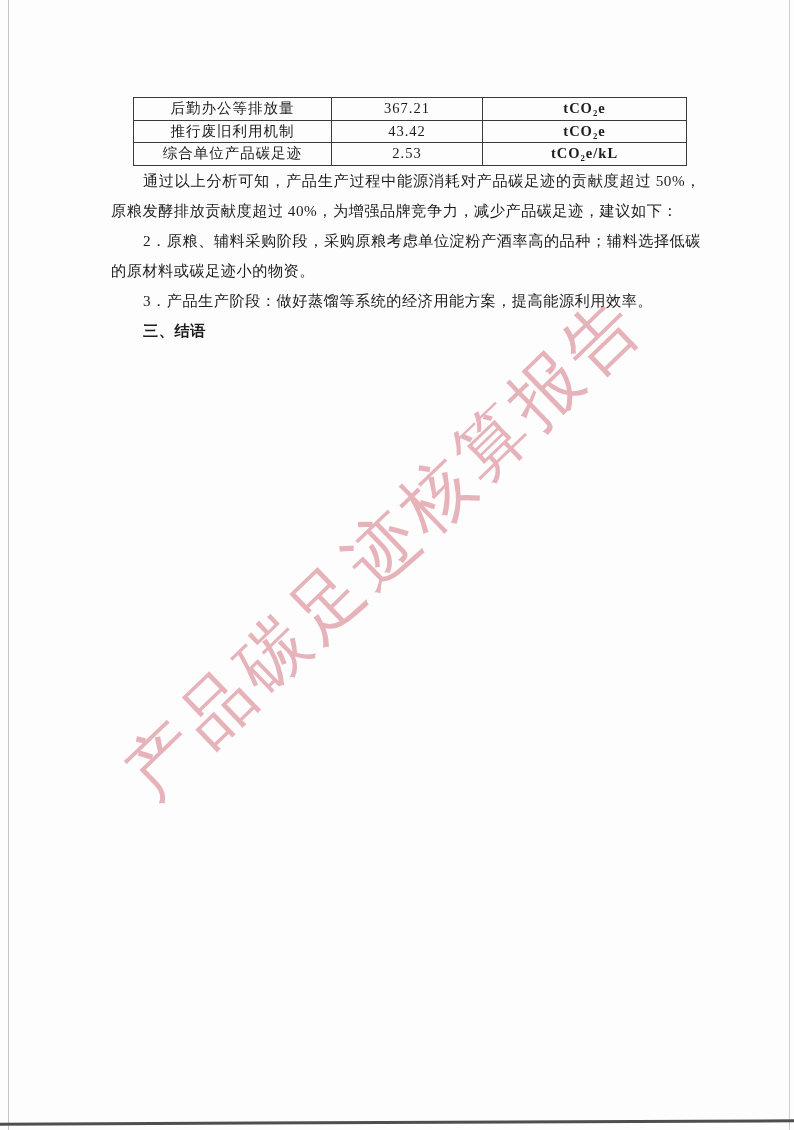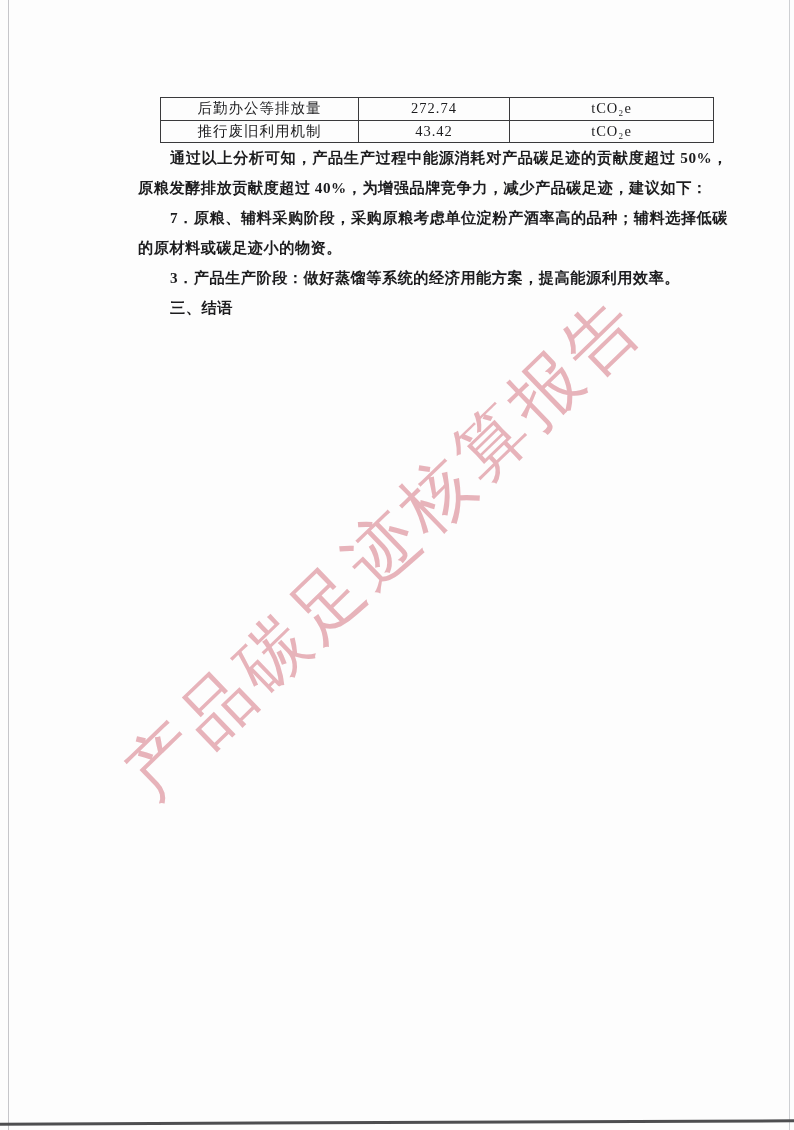--- a/index.html
+++ b/index.html
@@ -45,40 +45,39 @@
     font-weight: 500;
     pointer-events: none;
     z-index: 2;
   }
   .content {
     position: absolute;
     left: 111px;
     top: 97px;
     width: 590px;
     z-index: 1;
-    margin-left: 27px;
   }
   table.emission-table {
     border-collapse: collapse;
     margin-left: 22px;
     width: 550px;
     table-layout: fixed;
   }
   table.emission-table td {
     border: 1.4px solid #3a3a3c;
     height: 21.6px;
     text-align: center;
     vertical-align: middle;
     font-size: 14.5px;
     padding: 0;
     letter-spacing: 1px;
   }
   td.col-label { width: 197px; }
   td.col-value { width: 150px; letter-spacing: 0; }
-  td.col-unit  { width: 203px; letter-spacing: 0; }
+  td.col-unit  { width: 203px; letter-spacing: 0; font-weight: bold; }
   .note {
     margin: 7px 0 0 0;
     font-size: 13.8px;
     line-height: 29px;
     text-indent: 2.1em;
     text-align: justify;
     letter-spacing: 0.4px;
   }
   .heading {
     margin: 0;
@@ -88,52 +87,56 @@
     text-indent: 2.1em;
     letter-spacing: 0.6px;
   }
   .body-par {
     margin: 0;
     font-size: 15.2px;
     line-height: 30px;
     text-indent: 2.1em;
     text-align: justify;
     letter-spacing: 0.5px;
-    font-weight: bold;
   }
 </style>
 </head>
 <body>
 
 <div class="page">
 
   <div class="watermark">产品碳足迹核算报告</div>
 
   <div class="content">
 
     <table class="emission-table">
       <tbody>
         <tr>
           <td class="col-label">后勤办公等排放量</td>
-          <td class="col-value">272.74</td>
+          <td class="col-value">367.21</td>
           <td class="col-unit">tCO₂e</td>
         </tr>
         <tr>
           <td class="col-label">推行废旧利用机制</td>
           <td class="col-value">43.42</td>
           <td class="col-unit">tCO₂e</td>
+        </tr>
+        <tr>
+          <td class="col-label">综合单位产品碳足迹</td>
+          <td class="col-value">2.53</td>
+          <td class="col-unit">tCO₂e/kL</td>
         </tr>
       </tbody>
     </table>
 
 
 
     <p class="body-par">通过以上分析可知，产品生产过程中能源消耗对产品碳足迹的贡献度超过 50%，原粮发酵排放贡献度超过 40%，为增强品牌竞争力，减少产品碳足迹，建议如下：</p>
 
-    <p class="body-par">7．原粮、辅料采购阶段，采购原粮考虑单位淀粉产酒率高的品种；辅料选择低碳的原材料或碳足迹小的物资。</p>
+    <p class="body-par">2．原粮、辅料采购阶段，采购原粮考虑单位淀粉产酒率高的品种；辅料选择低碳的原材料或碳足迹小的物资。</p>
     <p class="body-par">3．产品生产阶段：做好蒸馏等系统的经济用能方案，提高能源利用效率。</p>
 
     <p class="heading">三、结语</p>
 
 
   </div>
 
   <div class="edge-left"></div>
   <div class="edge-right"></div>
   <div class="edge-bottom"></div>

